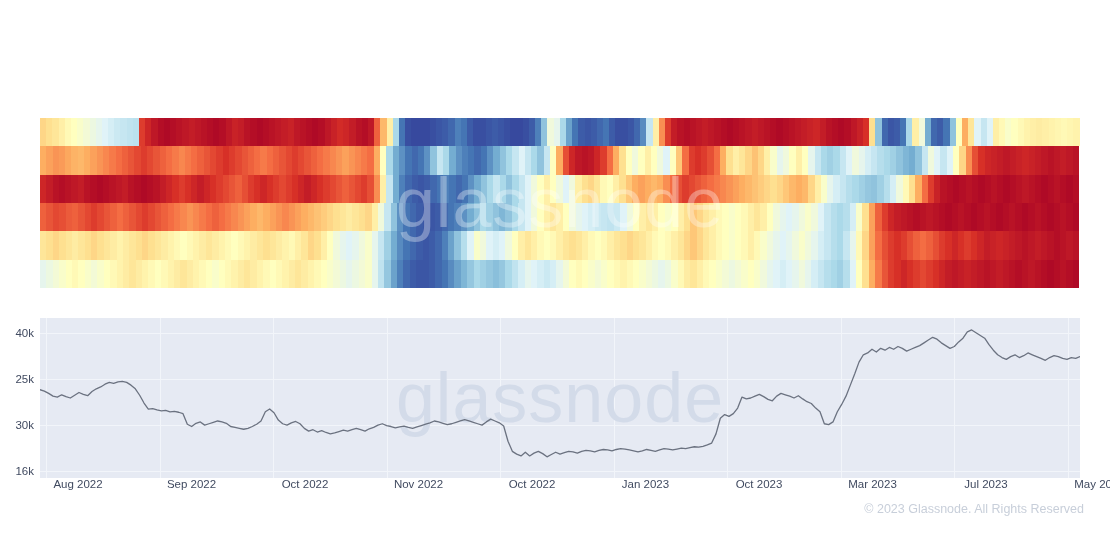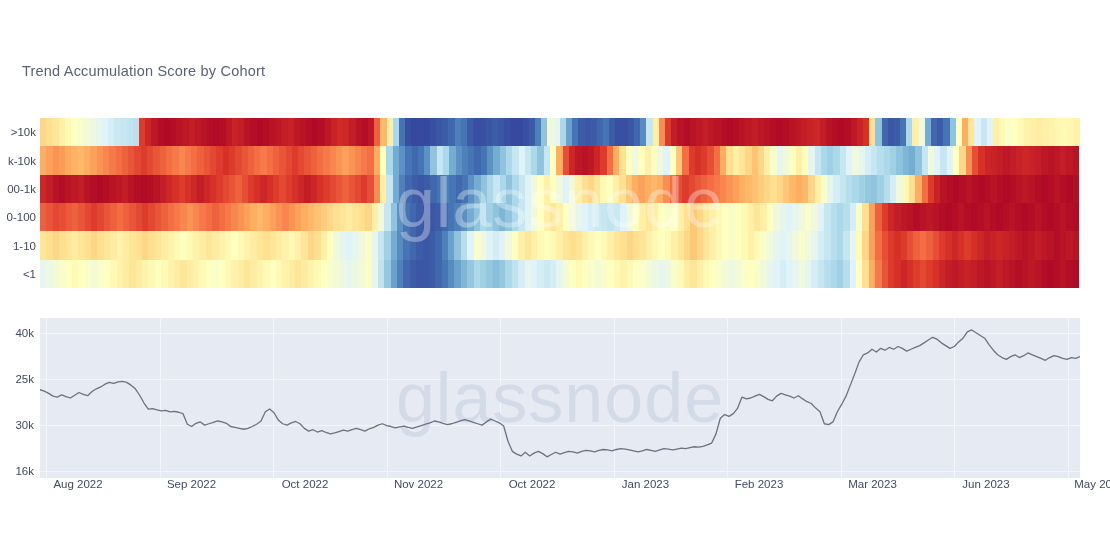--- a/index.html
+++ b/index.html
@@ -70,31 +70,22 @@
   .footer-right{
     position:absolute;right:26px;top:502px;
     font-size:12.5px;color:#c8cfda;white-space:nowrap;
   }
 </style>
 </head>
 <body>
 
 <div id="root">
 
-  <div class="chart-title">Trend Accumulation Score by Cohort</div>
 
   <div class="heatmap-wrap">
-    <div class="hm-ylabels" id="hm-ylabels">
-        <div class="hm-ylabel" style="top: 14.1667px;">&gt;10k</div>
-        <div class="hm-ylabel" style="top: 42.5px;">k-10k</div>
-        <div class="hm-ylabel" style="top: 70.8333px;">00-1k</div>
-        <div class="hm-ylabel" style="top: 99.1667px;">0-100</div>
-        <div class="hm-ylabel" style="top: 127.5px;">1-10</div>
-        <div class="hm-ylabel" style="top: 155.833px;">&lt;1</div>
-      </div>
     <div class="hm-plot" id="hm-plot">
         <div class="hm-row" style="top: 141.667px; height: 28.3333px;">
           <div class="hm-cell" style="width: 6.38037px; background: rgb(230, 245, 237);"></div>
           <div class="hm-cell" style="width: 6.38037px; background: rgb(236, 248, 225);"></div>
           <div class="hm-cell" style="width: 6.38037px; background: rgb(243, 250, 214);"></div>
           <div class="hm-cell" style="width: 6.38037px; background: rgb(249, 253, 202);"></div>
           <div class="hm-cell" style="width: 6.38037px; background: rgb(255, 255, 191);"></div>
           <div class="hm-cell" style="width: 6.38037px; background: rgb(255, 249, 182);"></div>
           <div class="hm-cell" style="width: 6.38037px; background: rgb(255, 255, 191);"></div>
           <div class="hm-cell" style="width: 6.38037px; background: rgb(249, 253, 202);"></div>
@@ -1116,24 +1107,25 @@
     <div id="ln-ylabels"></div>
   </div>
 
   <div class="xaxis" id="xaxis">
       <div class="ln-xlabel" style="left: 78px;">Aug 2022</div>
       <div class="ln-xlabel" style="left: 191.5px;">Sep 2022</div>
       <div class="ln-xlabel" style="left: 305px;">Oct 2022</div>
       <div class="ln-xlabel" style="left: 418.5px;">Nov 2022</div>
       <div class="ln-xlabel" style="left: 532px;">Oct 2022</div>
       <div class="ln-xlabel" style="left: 645.5px;">Jan 2023</div>
-      <div class="ln-xlabel" style="left: 759px;">Feb 2023</div>
+      <div class="ln-xlabel" style="left: 759px;">Oct 2023</div>
       <div class="ln-xlabel" style="left: 872.5px;">Mar 2023</div>
-      <div class="ln-xlabel" style="left: 986px;">Jun 2023</div>
+      <div class="ln-xlabel" style="left: 986px;">Jul 2023</div>
       <div class="ln-xlabel" style="left: 1099.5px;">May 2023</div>
     </div>
 
+  <div class="footer-right">© 2023 Glassnode. All Rights Reserved</div>
 
 <div class="ln-ylabel-abs" style="top: 470.644px; left: 0px; width: 34px;">16k</div>
     <div class="ln-ylabel-abs" style="top: 424.667px; left: 0px; width: 34px;">30k</div>
     <div class="ln-ylabel-abs" style="top: 378.69px; left: 0px; width: 34px;">25k</div>
     <div class="ln-ylabel-abs" style="top: 332.713px; left: 0px; width: 34px;">40k</div>
   </div>
 
 </body></html>

